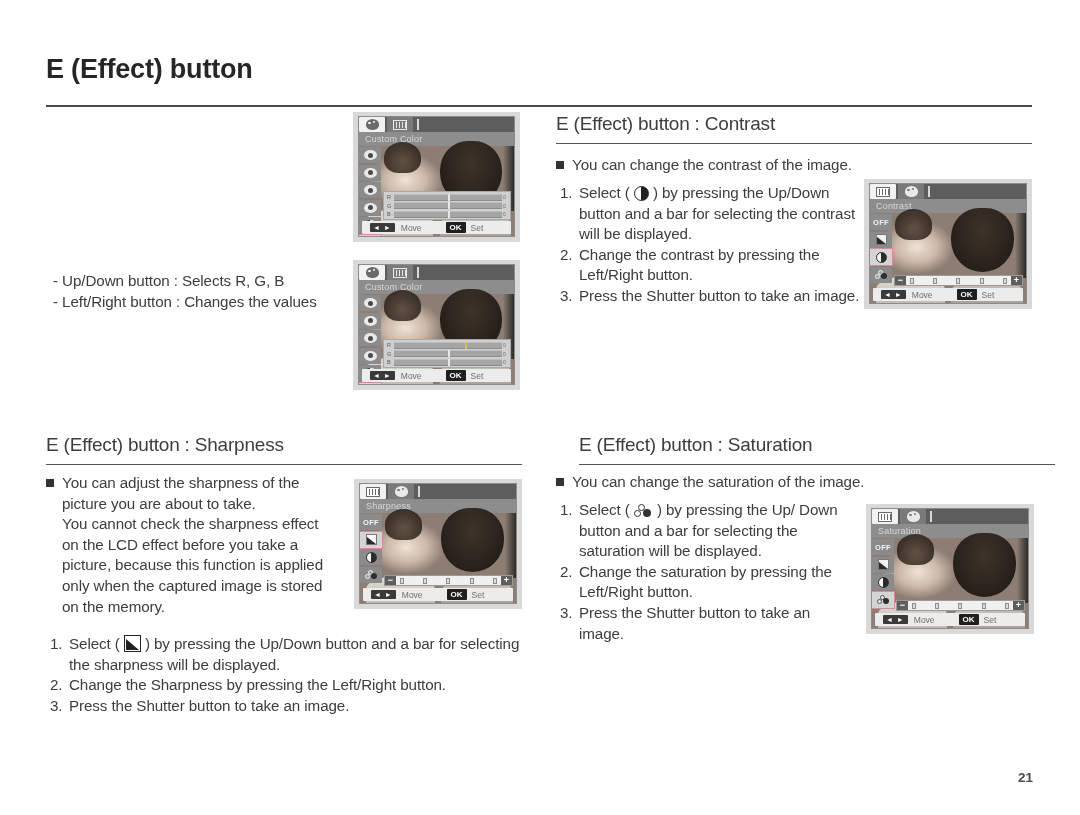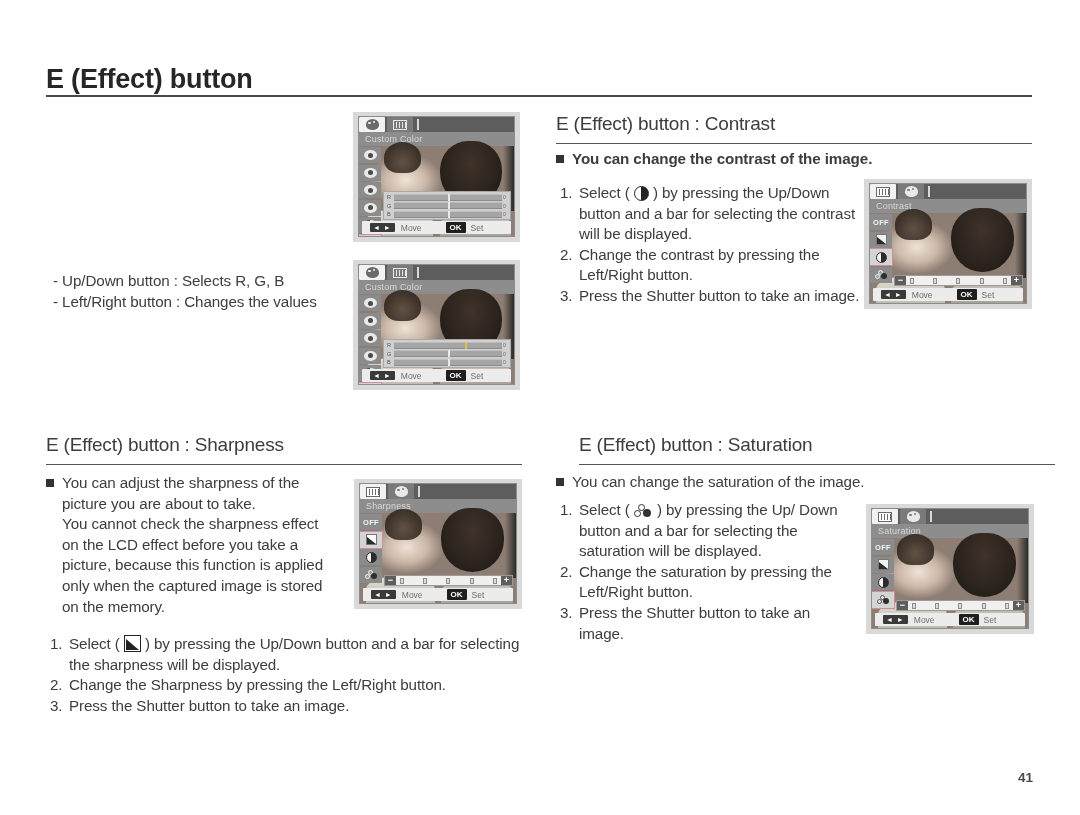--- a/index.html
+++ b/index.html
@@ -17,27 +17,27 @@
   }
   .page {
     position: absolute;
     inset: 0;
   }
 
   
   .main-title {
     position: absolute;
     left: 46px;
-    top: 64px;
+    top: 54px;
     width: 986px;
     font-size: 27px;
     font-weight: bold;
     color: #262626;
     letter-spacing: -0.2px;
-    padding-bottom: 0;
+    padding-bottom: 20px;
     border-bottom: 2.5px solid #4a4a4a;
     box-sizing: border-box;
   }
   .sec-title {
     position: absolute;
     font-size: 19px;
     color: #3d3d3d;
     padding-bottom: 8px;
     border-bottom: 1.6px solid #555;
     box-sizing: border-box;
@@ -545,21 +545,21 @@
           <span class="move">Move</span>
           <span class="ok">OK</span>
           <span class="set">Set</span>
         </div>
       </div>
     </div>
   </div>
 
   <div class="sec-title" id="title-contrast">E (Effect) button : Contrast</div>
 
-  <div class="txt" style="left:556px; top:149px; width:470px;font-weight:bold;">
+  <div class="txt" style="left:556px; top:155px; width:470px;">
     <div class="bullet-row">
       <span class="sq"></span>
       <span>You can change the contrast of the image.</span>
     </div>
   </div>
 
   <div class="txt" style="left:560px; top:183px; width:300px;">
     <ul class="num-list">
       <li>
         <span class="n">1.</span>
@@ -842,15 +842,15 @@
         <div class="cmdbar">
           <span class="lr">◄ ►</span>
           <span class="move">Move</span>
           <span class="ok">OK</span>
           <span class="set">Set</span>
         </div>
       </div>
     </div>
   </div>
 
-  <div class="pagenum">41</div>
+  <div class="pagenum">21</div>
 
 </div>
 
 </body></html>

